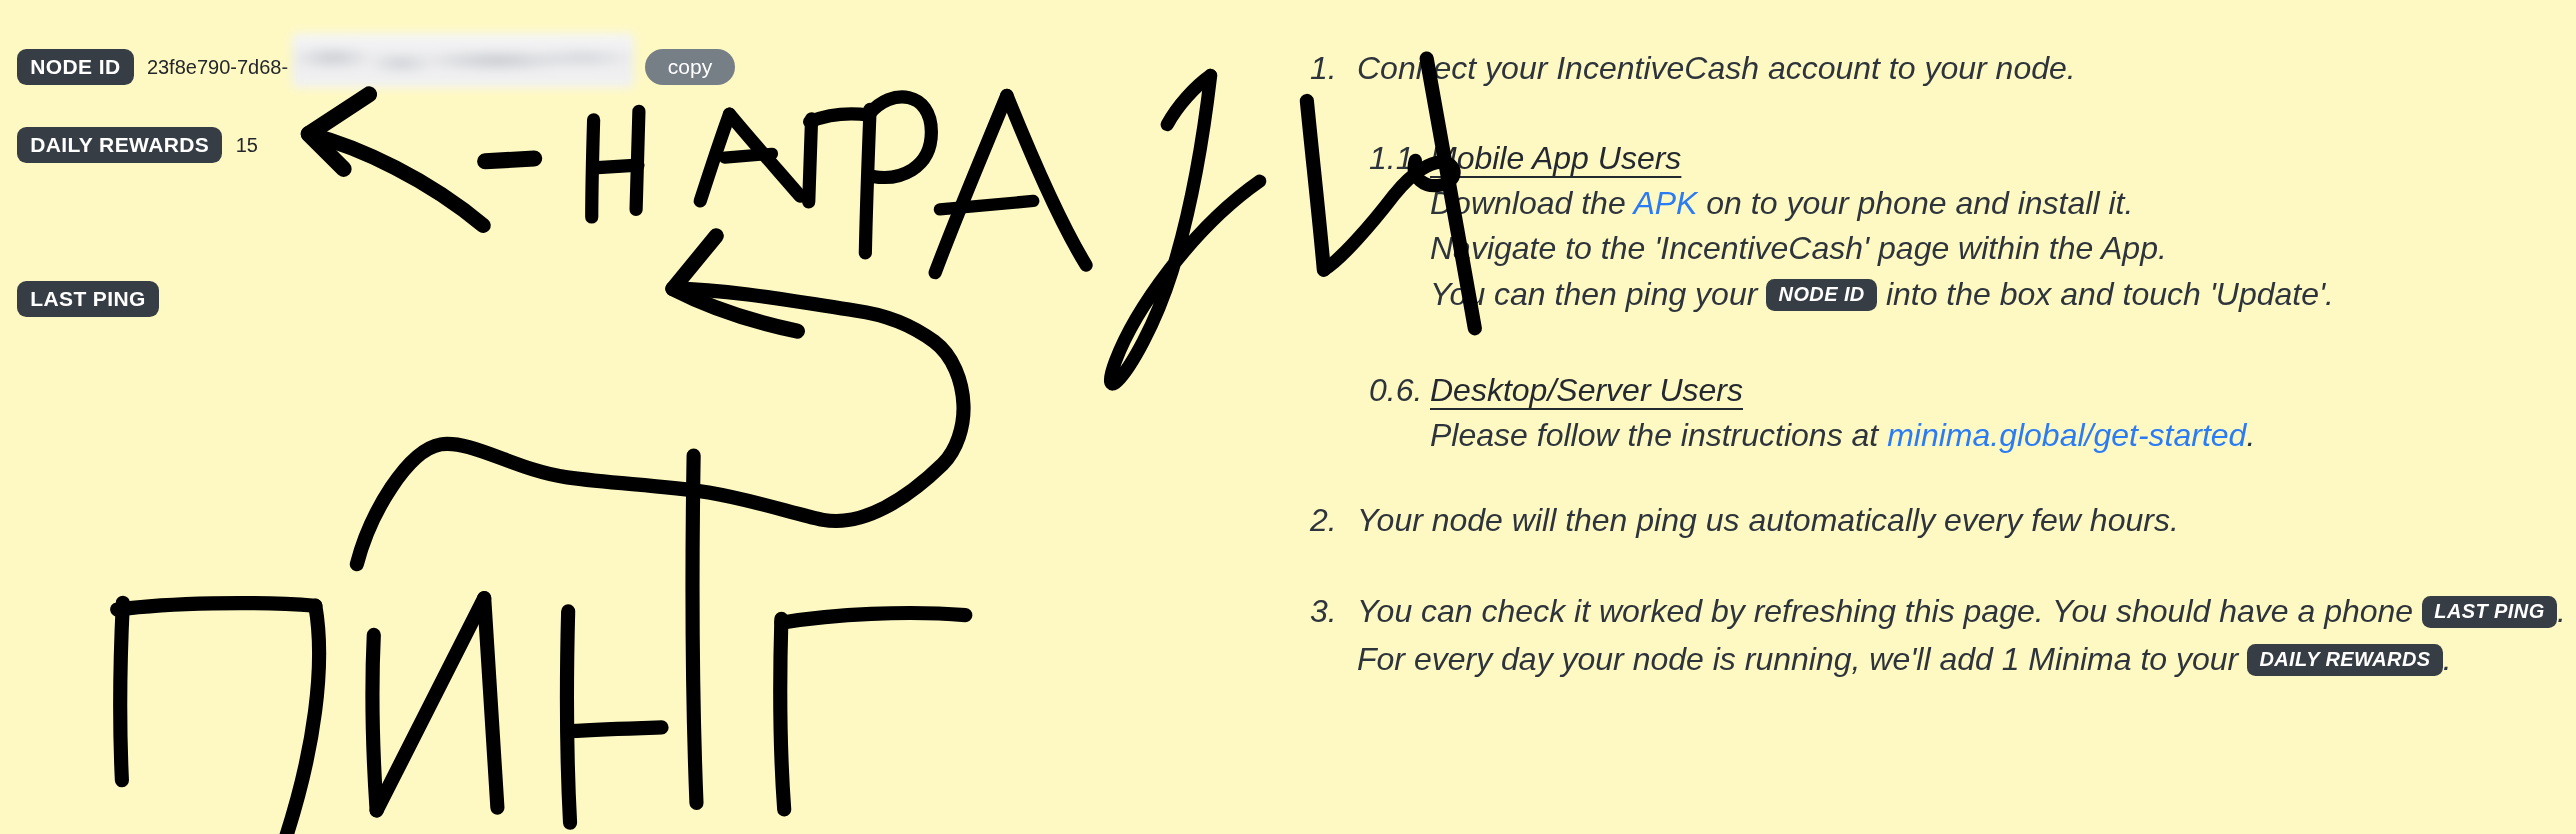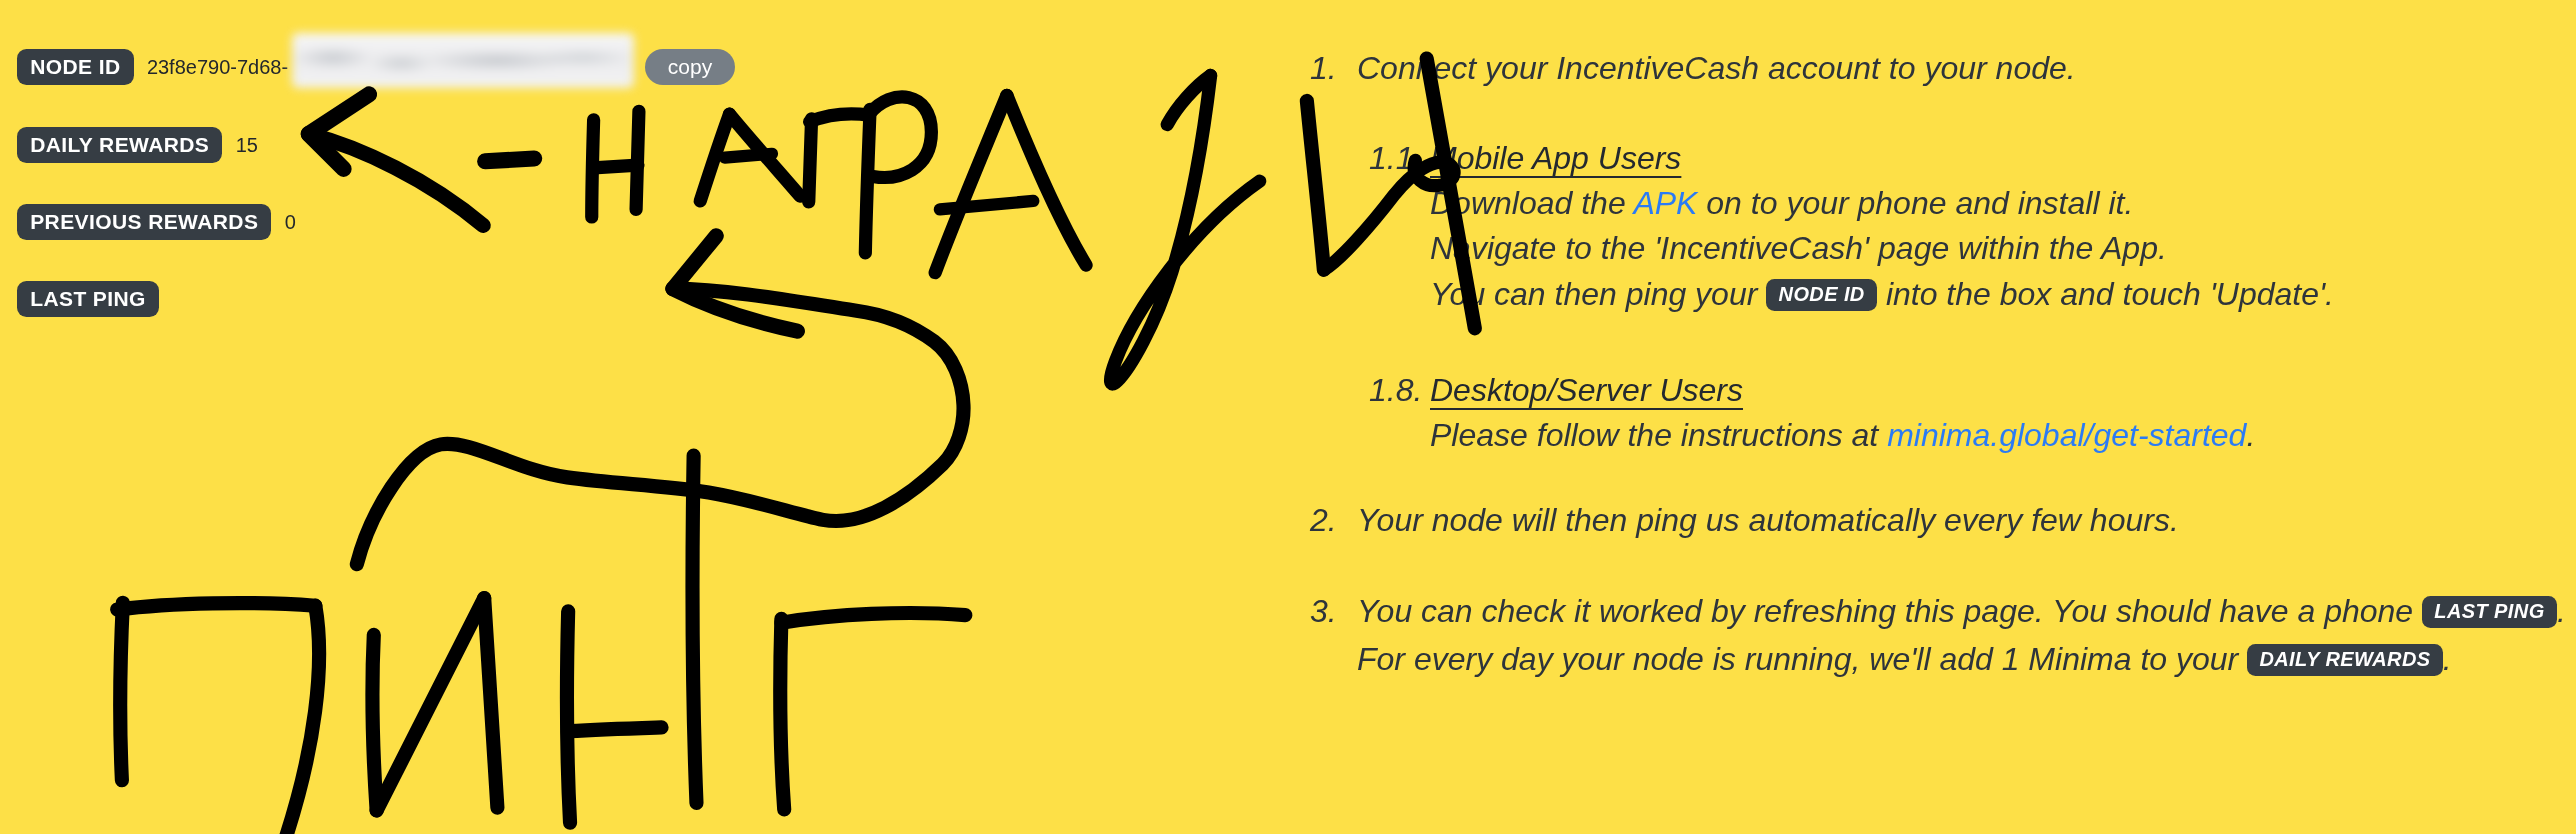--- a/index.html
+++ b/index.html
@@ -1,18 +1,18 @@
 <!DOCTYPE html>
 <html style="font-size:15px"><head>
 <meta charset="utf-8">
 <style>
   html,body{margin:0;padding:0;background:#fff;}
   .screen{
     position:relative; width:2576px; height:834px; overflow:hidden;
-    background:#fde047; font-family:"Liberation Sans", sans-serif;
+    background:#fef9c3; font-family:"Liberation Sans", sans-serif;
   }
   
   .row{position:absolute; left:17px; display:flex; align-items:center; height:40px;}
   .badge{
     display:inline-block; background:#363d44; color:#fff;
     font-weight:bold; font-size:21px; line-height:21px; letter-spacing:0.4px;
     padding:6.6px 13.2px 7.5px; border-radius:9.4px; white-space:nowrap;
   }
   .val{margin-left:13.2px; font-size:20px; color:#23272c; white-space:nowrap;}
   .blurbox{
@@ -59,24 +59,20 @@
     <span class="val">23f8e790-7d68-</span>
     <span class="blurbox"></span>
     <button class="copy-btn">copy</button>
   </div>
 
   <div class="row" style="top:125px;">
     <span class="badge">DAILY REWARDS</span>
     <span class="val">15</span>
   </div>
 
-  <div class="row" style="top:202px;">
-    <span class="badge">PREVIOUS REWARDS</span>
-    <span class="val">0</span>
-  </div>
 
   <div class="row" style="top:279px;">
     <span class="badge">LAST PING</span>
   </div>
 
   <div class="instr">
 
     <div class="line" style="top:49px;">
       <span class="num-main">1.</span>
       <span class="txt-main">Connect your IncentiveCash account to your node.</span>
@@ -97,21 +93,21 @@
       <span class="txt-sub">Navigate to the 'IncentiveCash' page within the App.</span>
     </div>
 
     <div class="line" style="top:275px;">
       <span class="txt-sub">
         <span>You can then ping your </span><span class="inline-badge">NODE ID</span><span> into the box and touch 'Update'.</span>
       </span>
     </div>
 
     <div class="line" style="top:371px;">
-      <span class="num-sub">1.8.</span>
+      <span class="num-sub">0.6.</span>
       <span class="txt-sub utitle">Desktop/Server Users</span>
     </div>
 
     <div class="line" style="top:416px;">
       <span class="txt-sub">
         <span>Please follow the instructions at </span><span class="link">minima.global/get-started</span><span>.</span>
       </span>
     </div>
 
     <div class="line" style="top:501px;">

